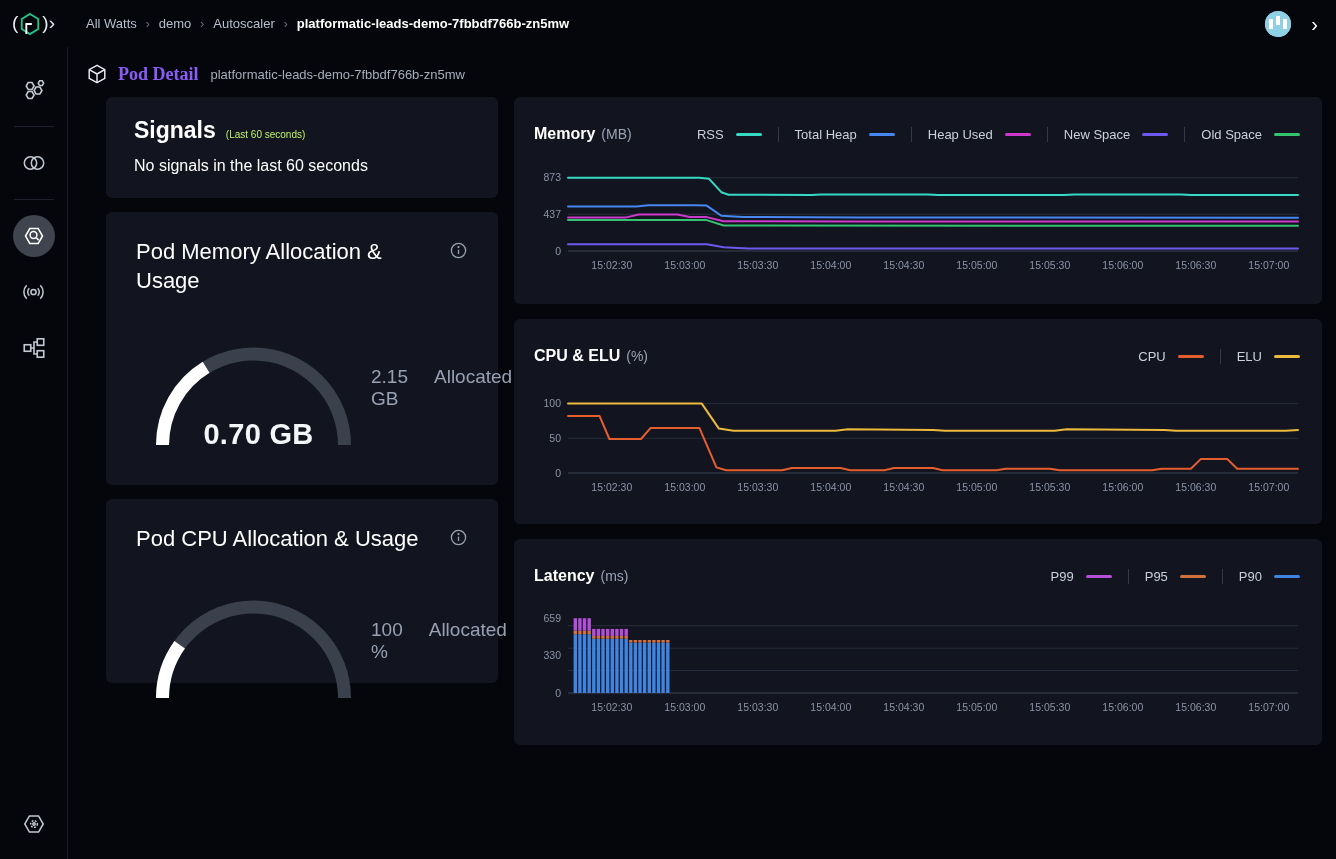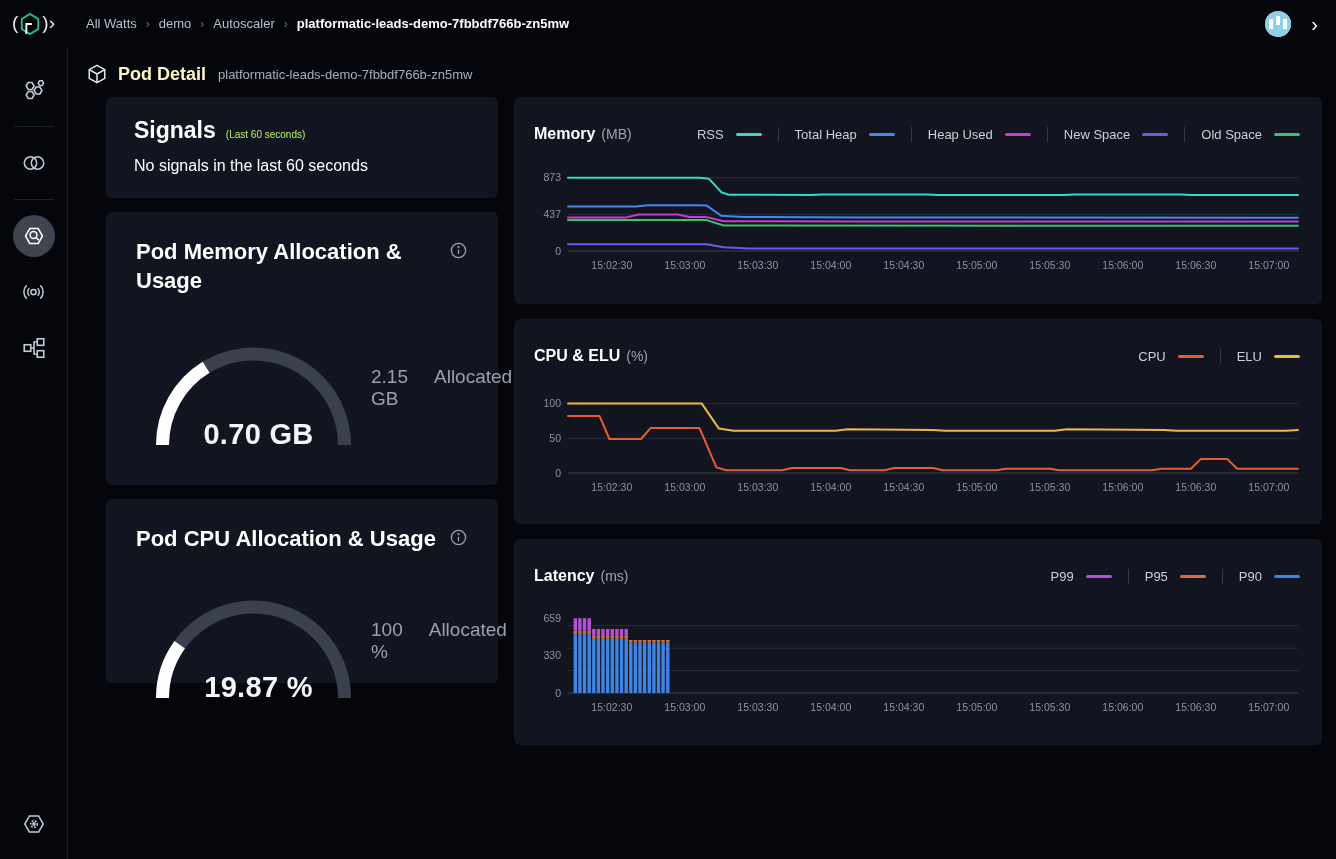--- a/index.html
+++ b/index.html
@@ -25,38 +25,38 @@
   .shell { flex:1; display:flex; min-height:0; }
   .sidebar { width:68px; flex:0 0 68px; border-right:1px solid #181D28; display:flex; flex-direction:column; align-items:center; padding:22px 0 14px; }
   .side-icon { width:42px; height:42px; display:flex; align-items:center; justify-content:center; color:#C3C8D2; cursor:pointer; border-radius:50%; }
   .side-icon.active { background:#3F444E; color:#FFFFFF; }
   .side-divider { width:40px; height:1px; background:#1C212C; margin:15px 0; }
   .side-gap { height:14px; }
   .side-spacer { flex:1; }
   
   .main { flex:1; padding:14px 14px 0 18px; display:flex; flex-direction:column; min-width:0; }
   .page-header { display:flex; align-items:center; gap:10px; margin:2px 0 12px; }
-  .page-title { font-size:18px; font-weight:700; color:#fef9c3; }
+  .page-title { font-size:18px; font-weight:700; color:#8b5cf6;font-family:Liberation Serif, serif; }
   .page-subtitle { font-size:13px; color:#A7AEBB; margin-left:2px; }
   .columns { display:flex; gap:16px; align-items:flex-start; }
   .col-left { width:412px; flex:0 0 412px; display:flex; flex-direction:column; gap:14px;padding-left:20px; }
   .col-right { flex:1; display:flex; flex-direction:column; gap:15px; min-width:0; }
   .panel { background:#12151F; border-radius:6px; }
   
   .signals { height:101px; padding:20px 28px; }
   .signals-title-row { display:flex; align-items:baseline; gap:10px; }
   .signals-title { font-size:23px; font-weight:700; color:#fff; }
   .signals-qualifier { font-size:10px; color:#bef264; }
   .signals-message { margin-top:13px; font-size:16px; color:#FFFFFF; }
   
   .gauge-panel { padding:26px 30px; }
   .gauge-panel.mem { height:273px; }
   .gauge-panel.cpu { height:184px; }
   .gauge-title-row { display:flex; gap:10px; }
-  .gauge-title { flex:1; font-size:22px; font-weight:700; line-height:1.3; color:#fff; }
+  .gauge-title { flex:1; font-size:22px; font-weight:400; line-height:1.3; color:#fff; }
   .info-icon { flex:0 0 auto; margin-top:3px; color:#9AA3B2; cursor:pointer; }
   .gauge-body { display:flex; align-items:center; }
   .gauge-panel.mem .gauge-body { margin-top:28px; }
   .gauge-panel.cpu .gauge-body { margin-top:22px; }
   .gauge-wrap { position:relative; width:235px; height:130px; flex:0 0 235px; }
   .gauge-value { position:absolute; left:10px; right:0; bottom:2px; text-align:center; font-size:29px; font-weight:600; color:#F4F6F9; letter-spacing:.3px; }
   .gauge-info { margin-left:auto; margin-right:2px; display:flex; flex-direction:row; gap:26px; font-size:19px; color:#98A1B3; }
   
   .chart-panel { padding:28px 20px; }
   .chart-panel.mem { height:207px; }
@@ -221,21 +221,20 @@
                 <circle cx="12" cy="7.6" r="0.6" fill="currentColor"></circle>
               </svg>
             </span>
           </div>
           <div class="gauge-body">
             <div class="gauge-wrap">
               <svg width="235" height="130" viewBox="0 0 230 130">
                 <path d="M 24 122 A 91 91 0 0 1 206 122" fill="none" stroke="#3A404C" stroke-width="13"></path>
                 <path d="M 24 122 A 91 91 0 0 1 206 122" fill="none" stroke="#FFFFFF" stroke-width="13" stroke-dasharray="56.8 290.9"></path>
               </svg>
-              <div class="gauge-value">19.87 %</div>
             </div>
             <div class="gauge-info">
               <span>100 %</span>
               <span>Allocated</span>
             </div>
           </div>
         </div>
       </div>
 
       <div class="col-right">

